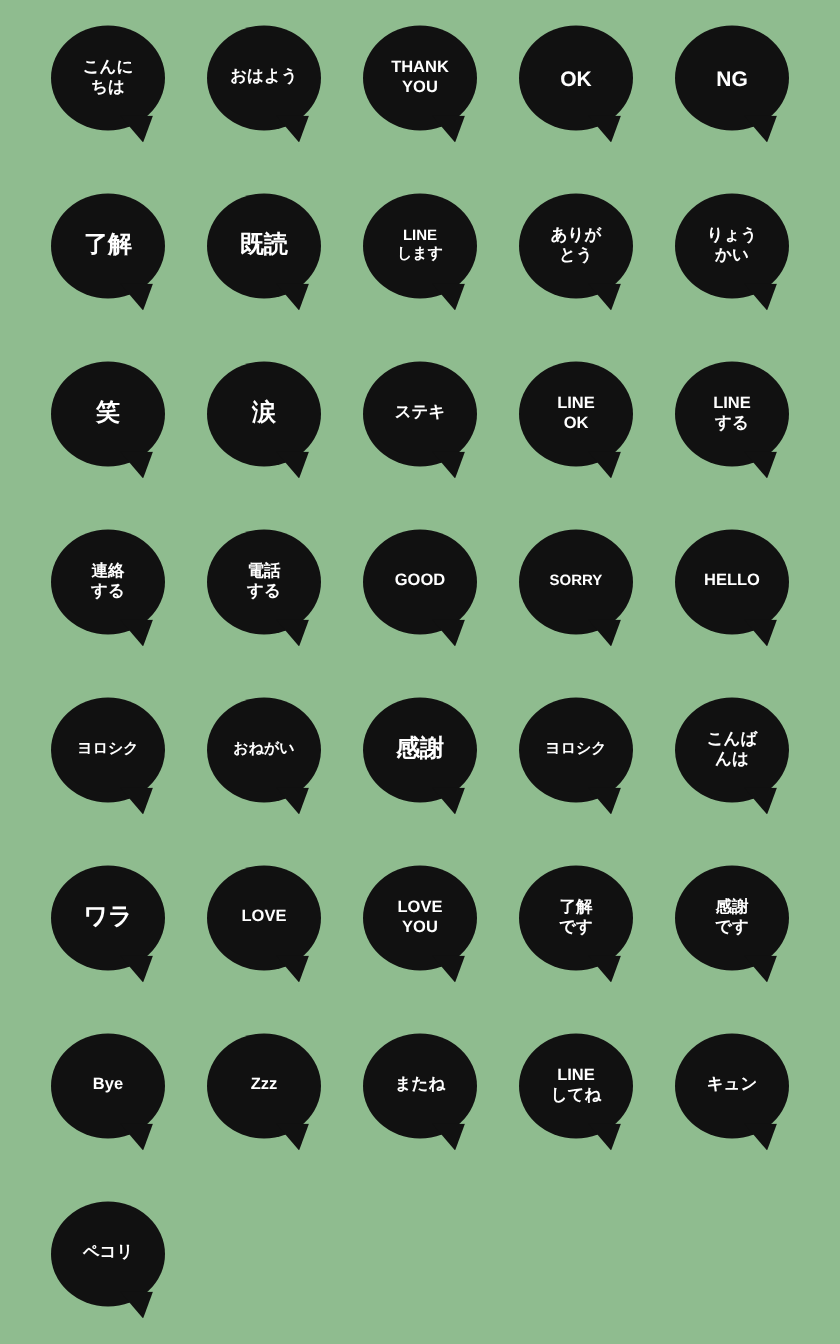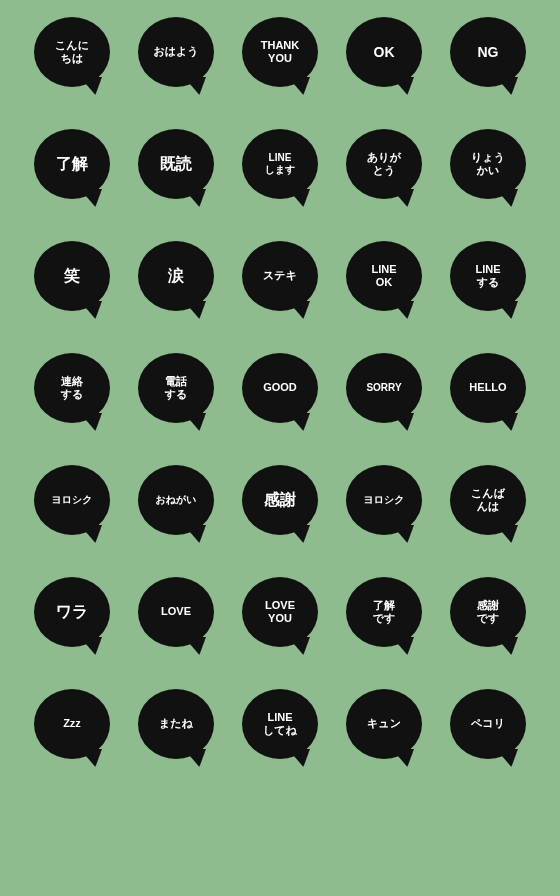--- a/index.html
+++ b/index.html
@@ -218,20 +218,25 @@
         <div class="bubble-text">了解<br>です</div>
       </div>
     </div>
     <div class="sticker">
       <div class="bubble">
         <div class="bubble-text">感謝<br>です</div>
       </div>
     </div>
     <div class="sticker">
       <div class="bubble">
+        <div class="bubble-text">Bye</div>
+      </div>
+    </div>
+    <div class="sticker">
+      <div class="bubble">
         <div class="bubble-text">Zzz</div>
       </div>
     </div>
     <div class="sticker">
       <div class="bubble">
         <div class="bubble-text">またね</div>
       </div>
     </div>
     <div class="sticker">
       <div class="bubble">

